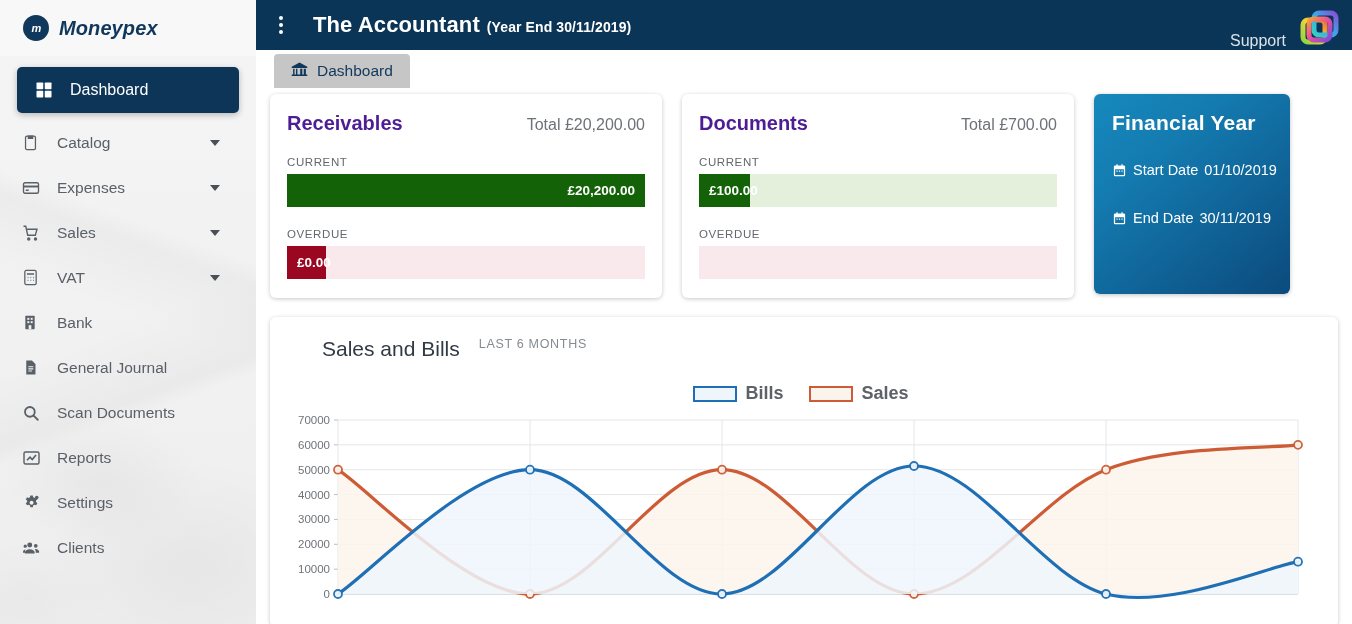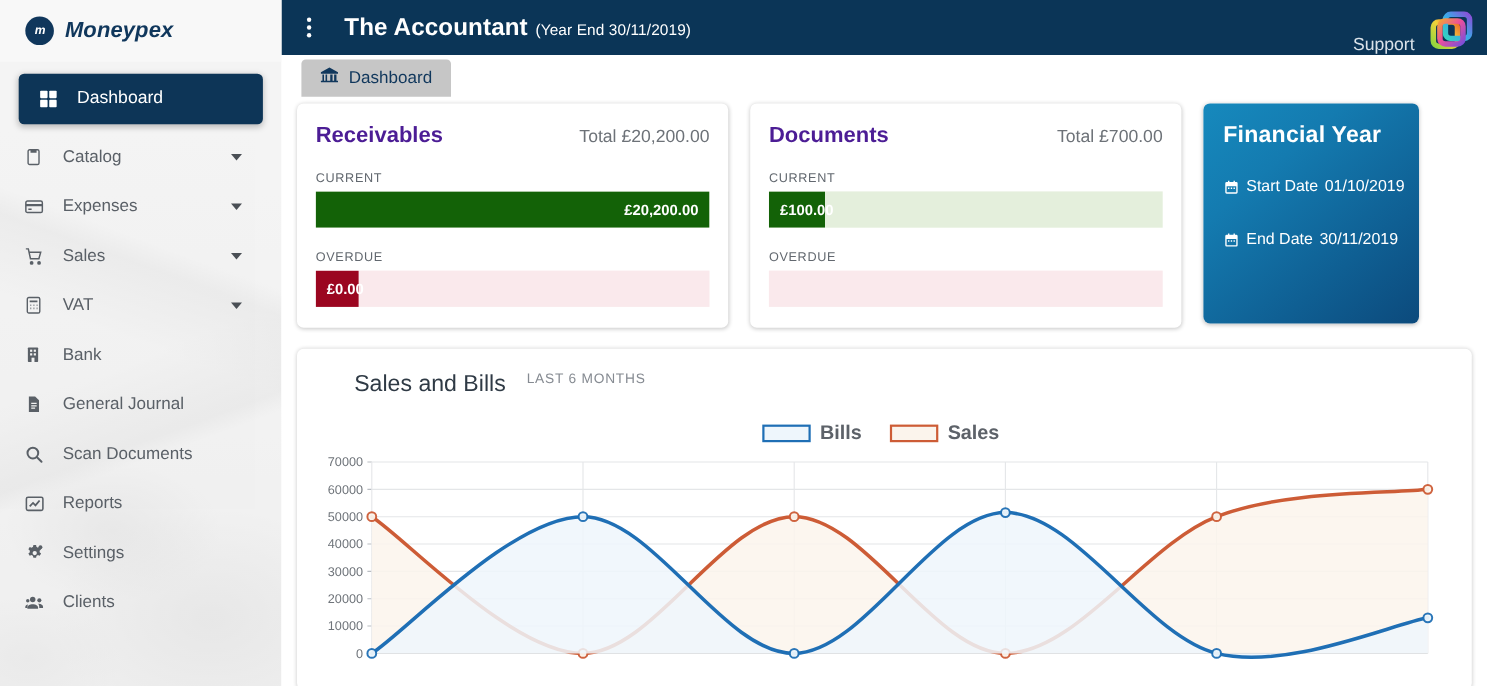--- a/index.html
+++ b/index.html
@@ -109,21 +109,21 @@
   }
   #kebab i { display:block; width: 4px; height: 4px; border-radius: 50%; background: #ffffff; }
   #app-title {
     margin-left: 21px;
     color: #ffffff;
     font-size: 22px; font-weight: bold;
     letter-spacing: .1px;
     display: flex; align-items: baseline;
   }
   #app-title-sub {
-    font-size: 14px; font-weight: normal; margin-left: 7px;
+    font-size: 14px; font-weight: bold; margin-left: 7px;
   }
   #topbar-right {
     position: absolute; right: 0; top: 0; height: 50px;
     display: flex; align-items: flex-end; gap: 14px; padding-right: 12px;
   }
   #support-link { color: #dbe3ea; font-size: 16px; cursor: pointer; }
   #corner-logo { width: 40px; height: 40px; position: relative; }
 
   #breadcrumbbar {
     height: 44px; background: #ffffff;

